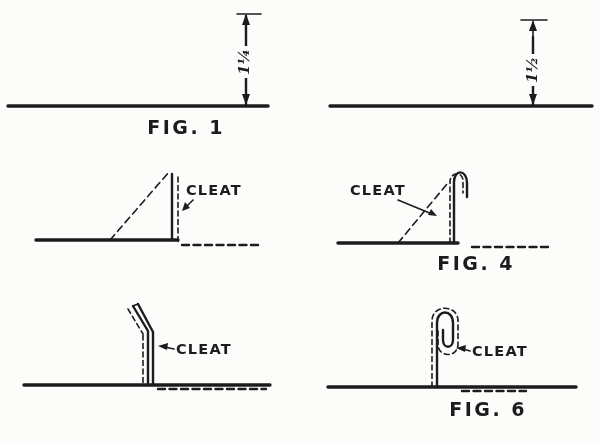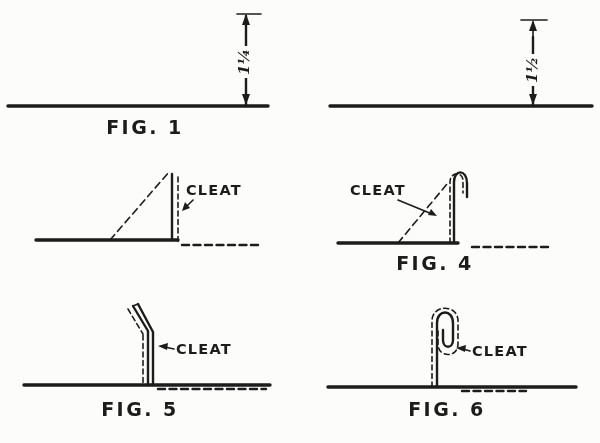--- a/index.html
+++ b/index.html
@@ -22,21 +22,21 @@
   .gap { fill:var(--bg); stroke:none; }
   .label {
     font-family:"DejaVu Sans", sans-serif; font-weight:bold; font-size:14.5px;
     letter-spacing:1.2px; fill:var(--ink);
   }
   .dim {
     font-family:"DejaVu Serif", serif; font-style:italic; font-weight:bold;
     font-size:15px; fill:var(--ink);
   }
   .caption {
-    position:absolute; width:160px; text-align:center; white-space:nowrap;
+    position:absolute; width:160px; text-align:right; white-space:nowrap;
     font-family:"DejaVu Sans", sans-serif; font-weight:bold; font-size:19px;
     letter-spacing:2.5px; color:var(--ink);
   }
 </style>
 </head>
 <body>
 
 <div id="canvas">
 
   <div class="panel" style="left:0;top:0;width:300px;height:148px">
@@ -98,21 +98,20 @@
       <path d="M148,107 L148,53 L133,28" class="s w2"></path>
       <path d="M153,107 L153,54 L138,26" class="s w2"></path>
       <line x1="133" y1="28" x2="138" y2="26" class="s w1"></line>
       <line x1="143" y1="57" x2="143" y2="105" class="s w1 d2"></line>
       <line x1="128" y1="31" x2="143" y2="56" class="s w1 d2"></line>
       <line x1="158" y1="111" x2="266" y2="111" class="s w2 d"></line>
       <line x1="174" y1="71" x2="165" y2="69" class="s w1"></line>
       <polygon points="158,68 167,72 168,65" class="f"></polygon>
       <text x="176" y="76" class="label">CLEAT</text>
     </svg>
-    <div class="caption" style="left:60px;top:120px">FIG. 5</div>
   </div>
 
   <div class="panel" style="left:300px;top:278px;width:300px;height:165px">
     <svg width="300" height="165" viewBox="0 0 300 165">
       <line x1="28" y1="109" x2="276" y2="109" class="s w3"></line>
       <path d="M137,109 L137,45 C137,31 153,31 153,45 L153,62 C153,71 143,71 143,62 L143,52" class="s w2"></path>
       <path d="M132,109 L132,43 C132,26 158,26 158,43 L158,66 C158,80 138,80 138,66 L138,53" class="s w1 d2"></path>
       <line x1="162" y1="113" x2="226" y2="113" class="s w2 d"></line>
       <line x1="170" y1="73" x2="163" y2="71" class="s w1"></line>
       <polygon points="156,70 165,74 166,67" class="f"></polygon>

